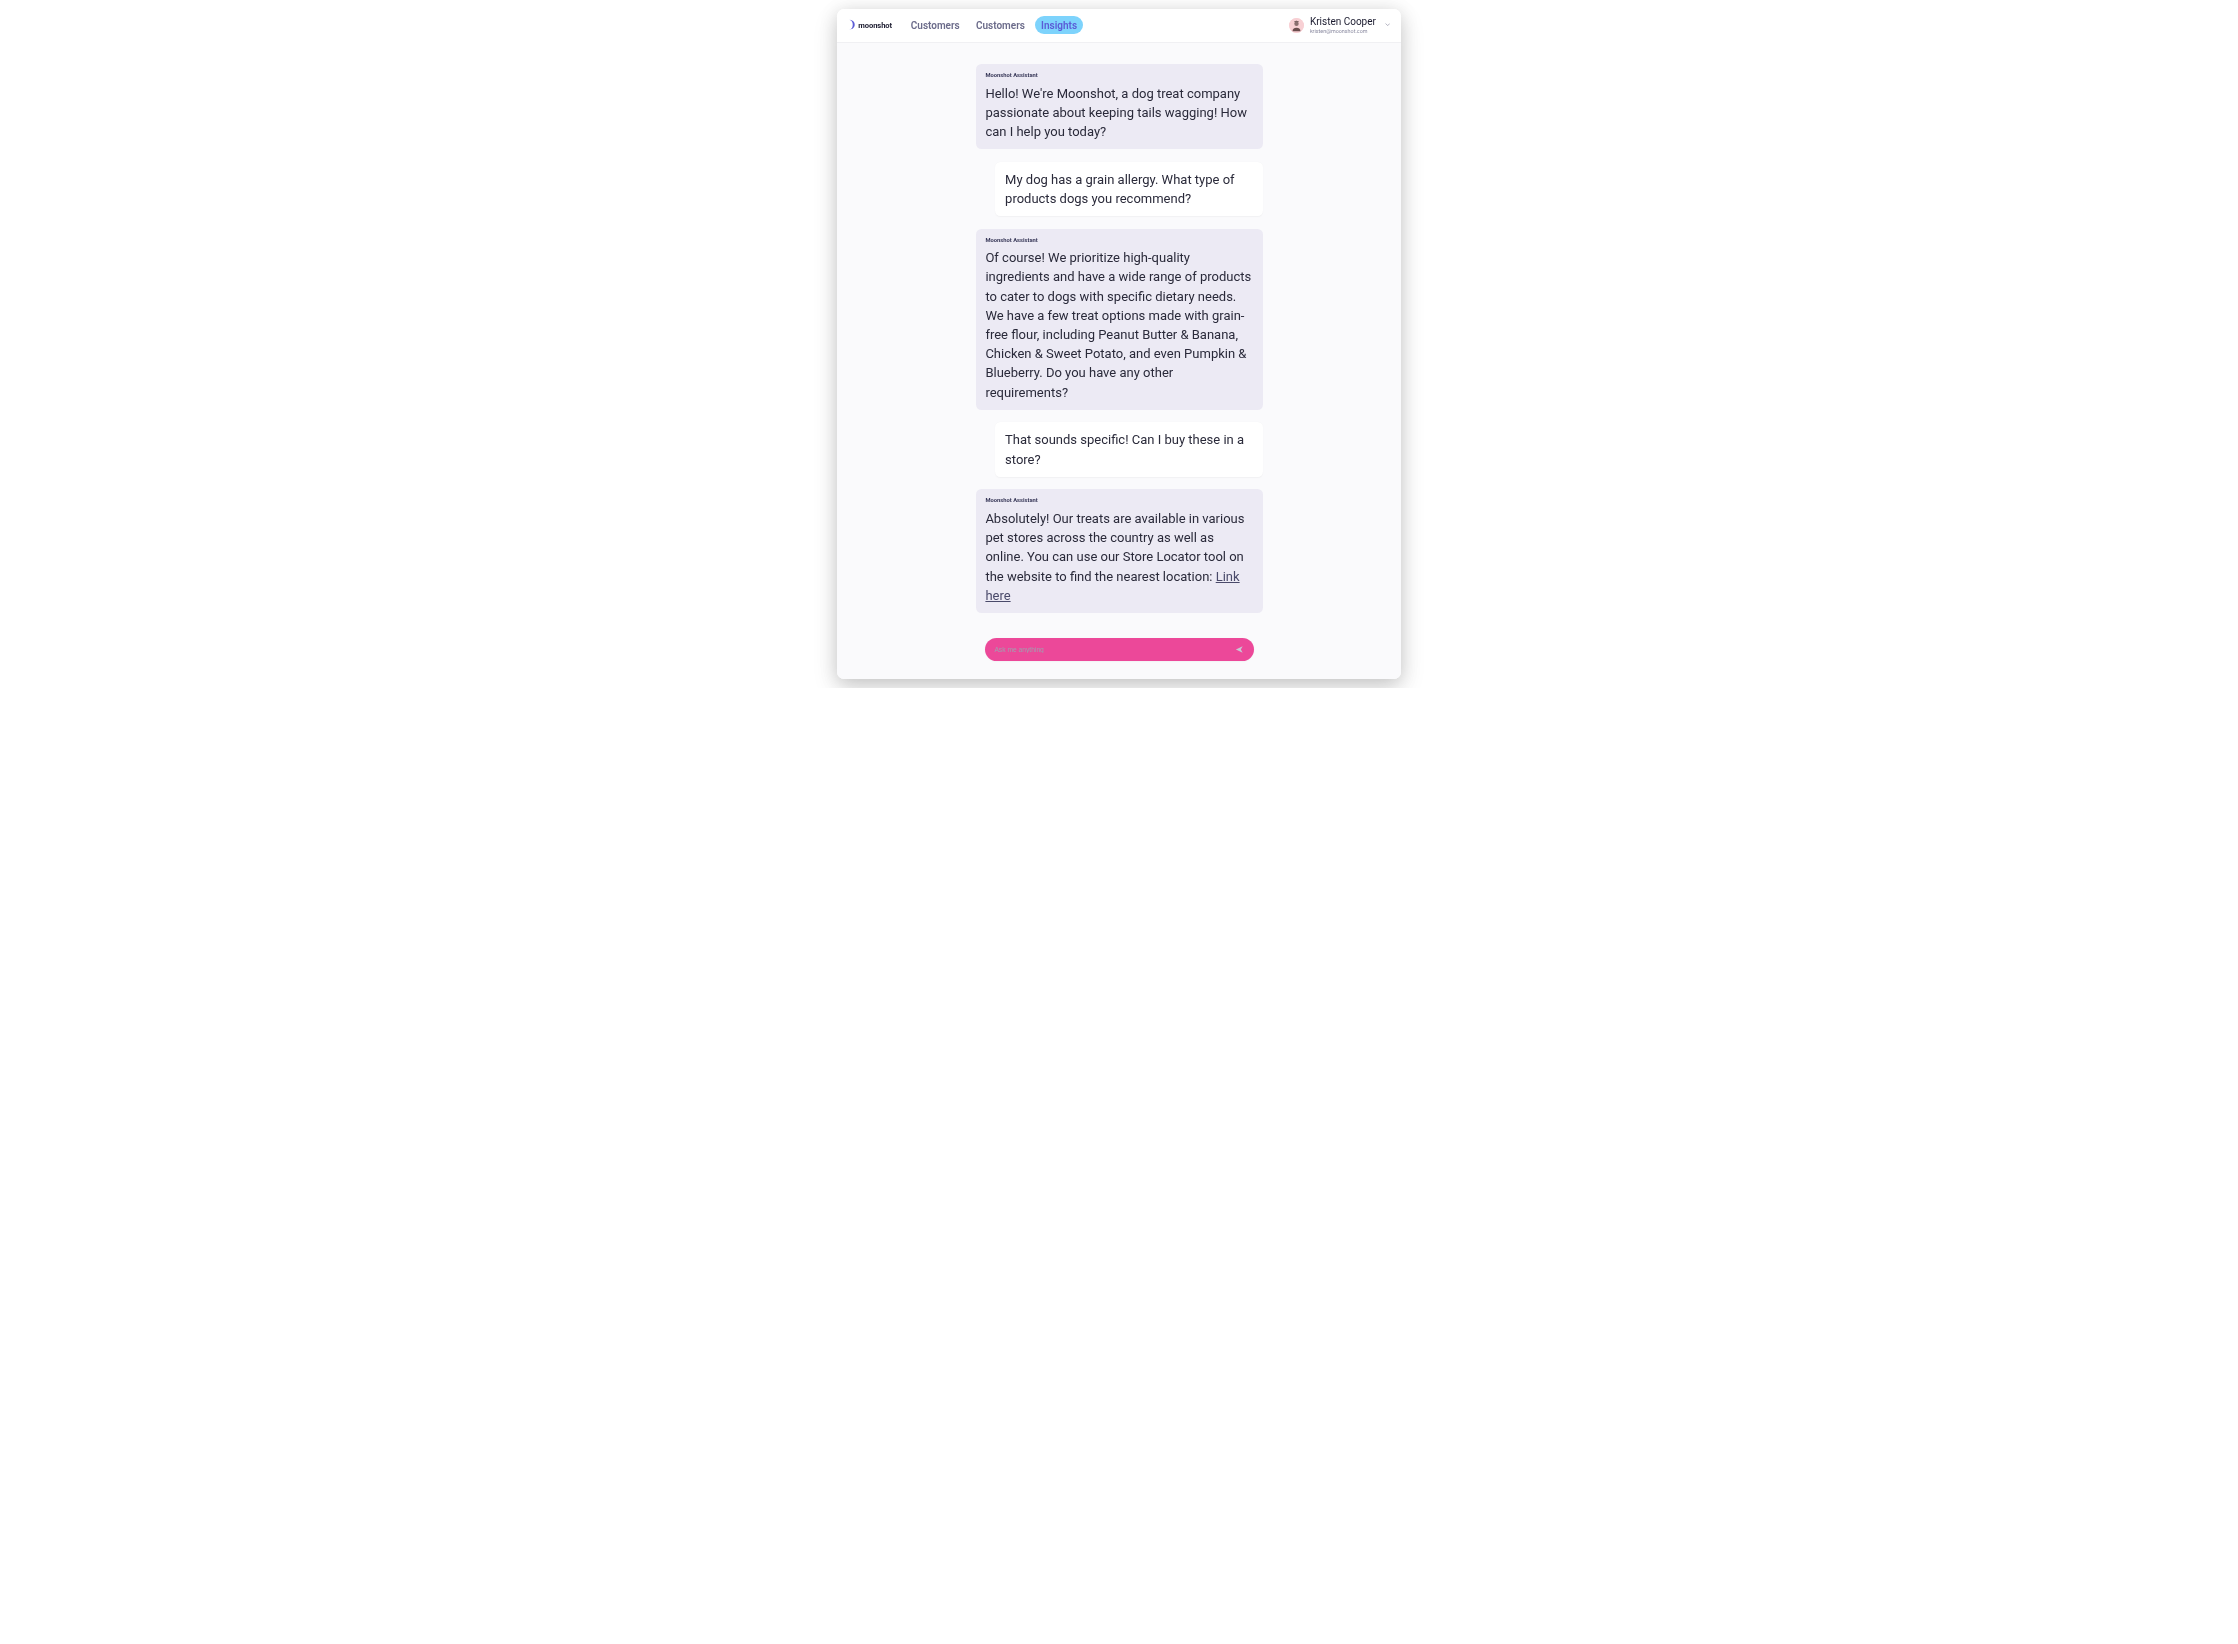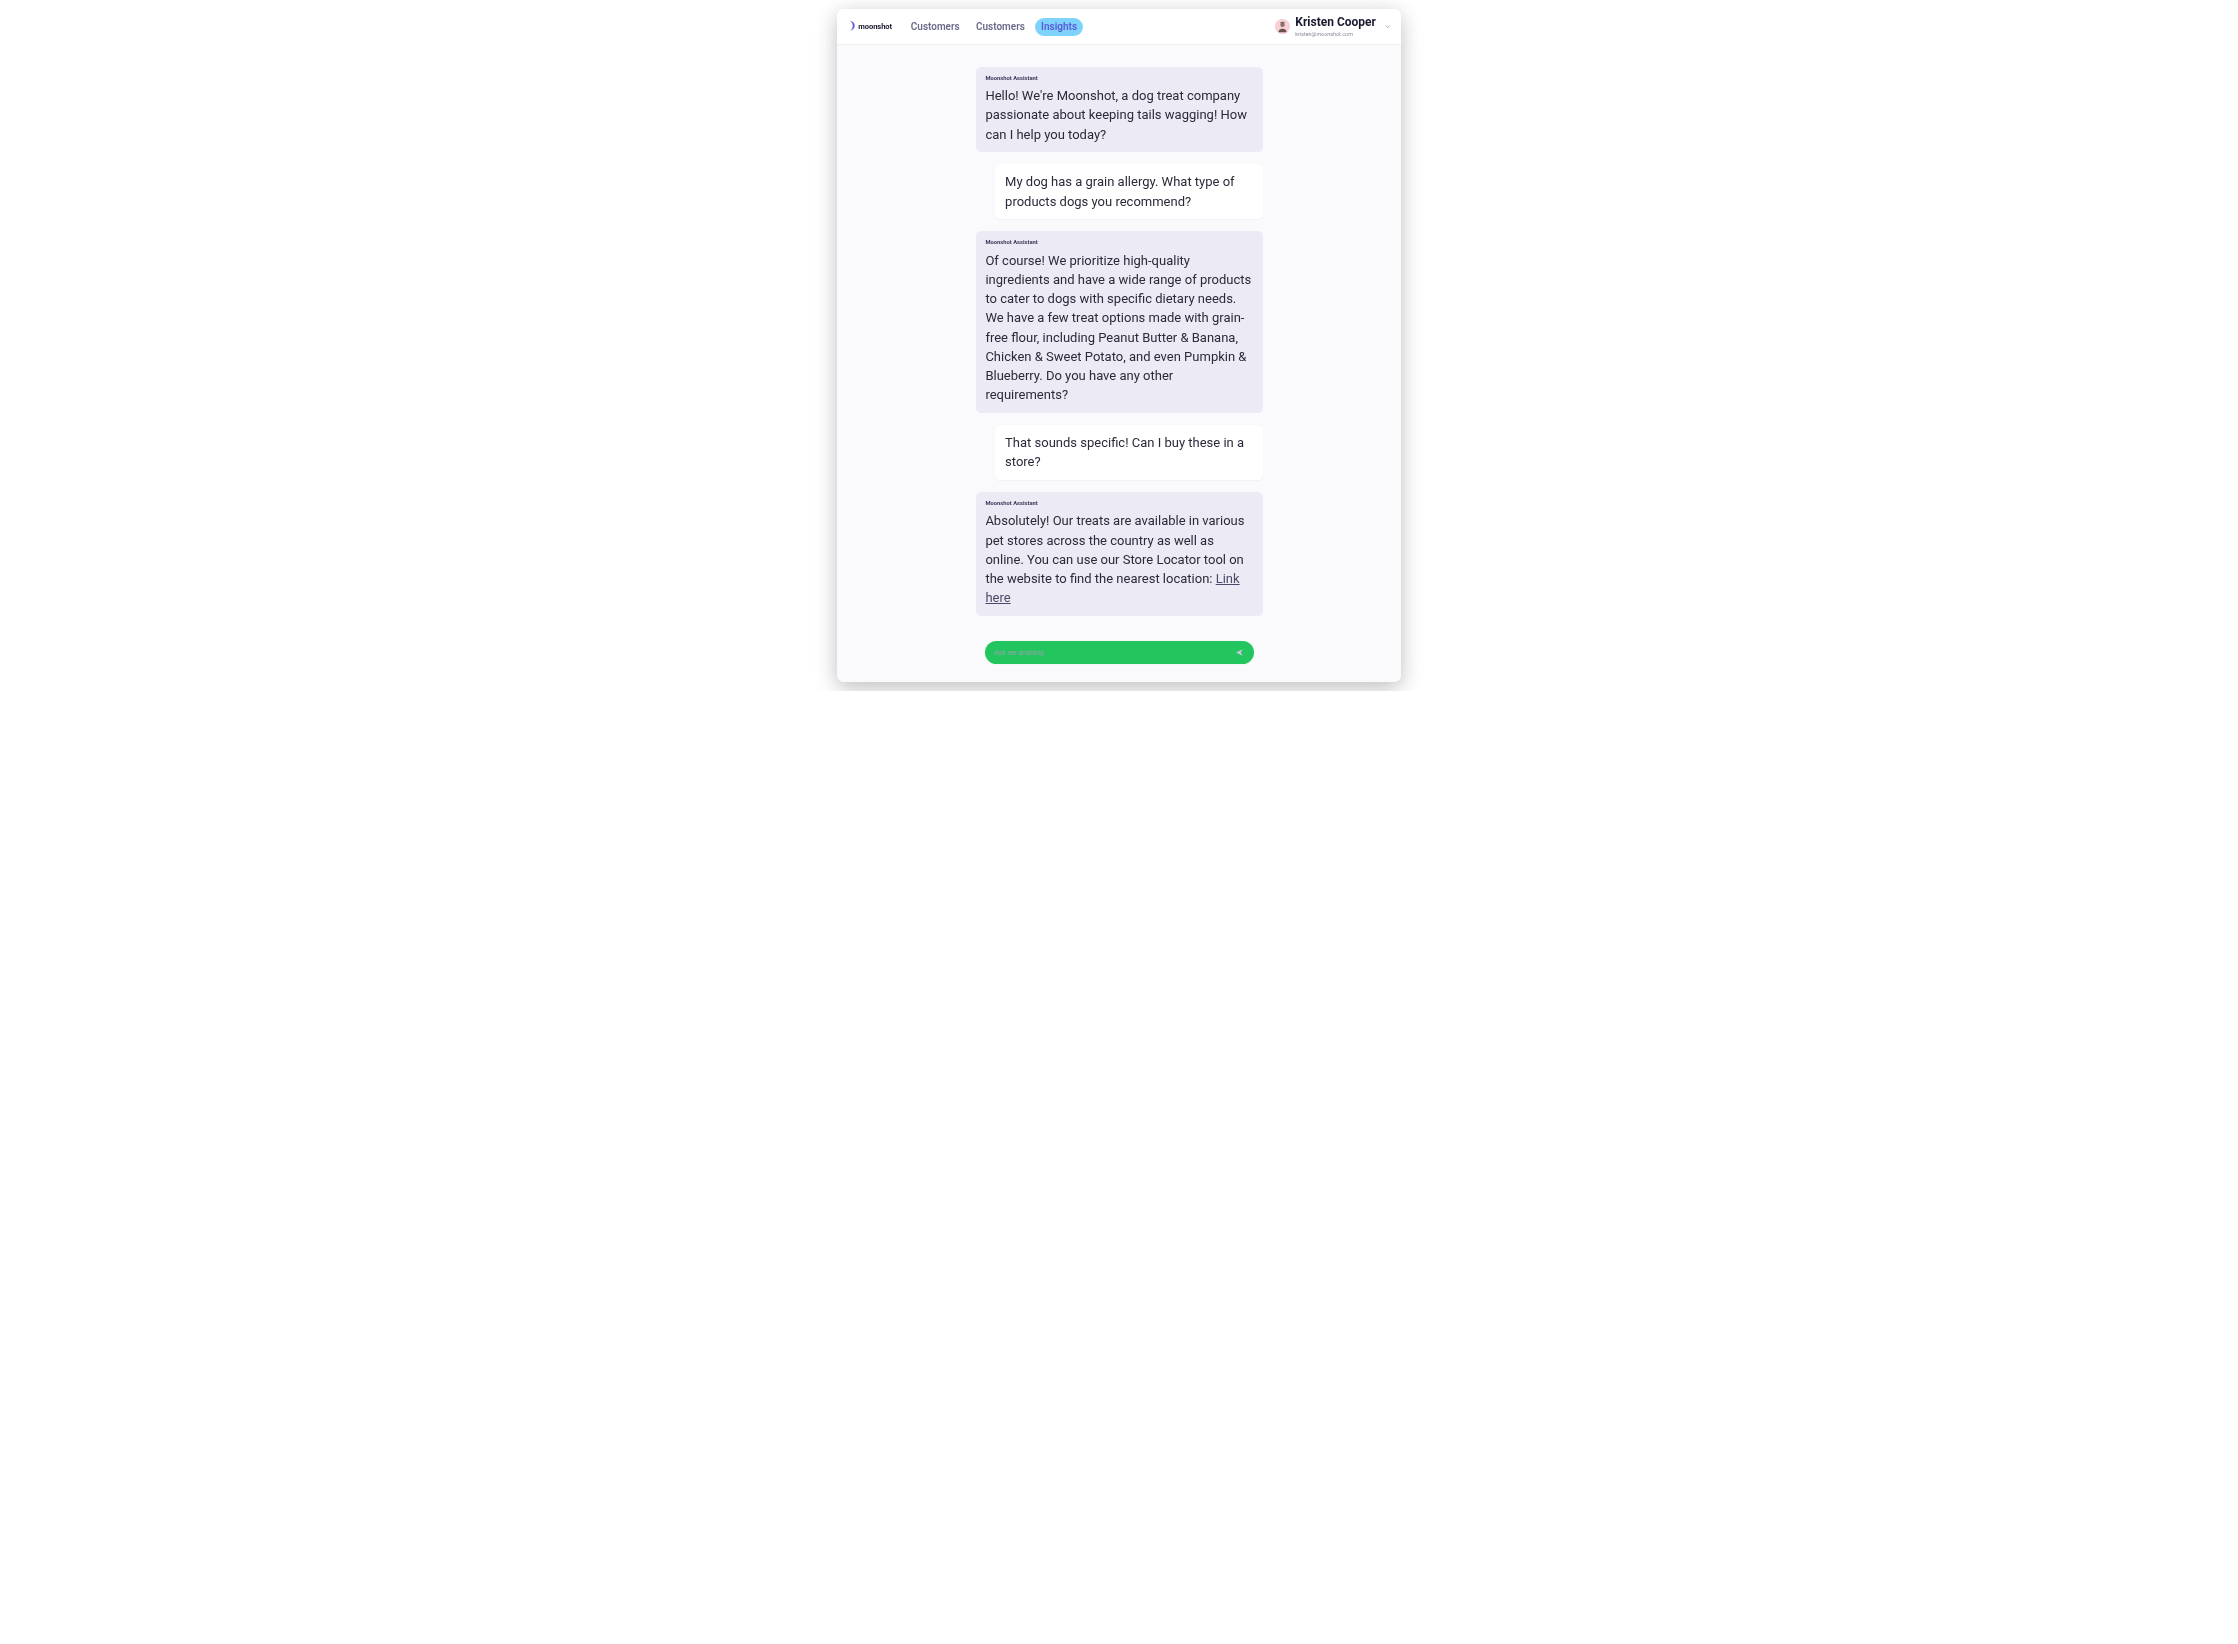--- a/index.html
+++ b/index.html
@@ -83,21 +83,21 @@
       background: #F8D0D4;
       display: flex;
       align-items: center;
       justify-content: center;
       overflow: hidden;
     }
     
     .avatar svg { width: 100%; height: 100%; }
     
     .user-info { line-height: 1.3; }
-    .user-name { font-size: 12px; font-weight: 700; color: #1a1a2e; }
+    .user-name { font-size: 10px; font-weight: 400; color: #1a1a2e; }
     .user-email { font-size: 5.4px; color: #8a8aa0; }
     
     .chevron { color: #8a8aa0; margin-left: 3.6px; cursor: pointer; }
     
     .content {
       background: #FAFAFC;
       min-height: 358px;
       padding: 21.5px 0 18px 0;
     }
     
@@ -141,21 +141,21 @@
     }
     
     .msg-user .msg-body { color: #2a2a3a; }
     
     .input-wrap {
       max-width: 269px;
       margin: 25px auto 0;
     }
     
     .input-box {
-      background: #22c55e;
+      background: #ec4899;
       border-radius: 12.5px;
       display: flex;
       align-items: center;
       padding: 7.2px 9.9px;
       box-shadow: 0 0.4px 1.8px rgba(0,0,0,0.05);
     }
     
     .input-box input {
       flex: 1;
       border: none;

